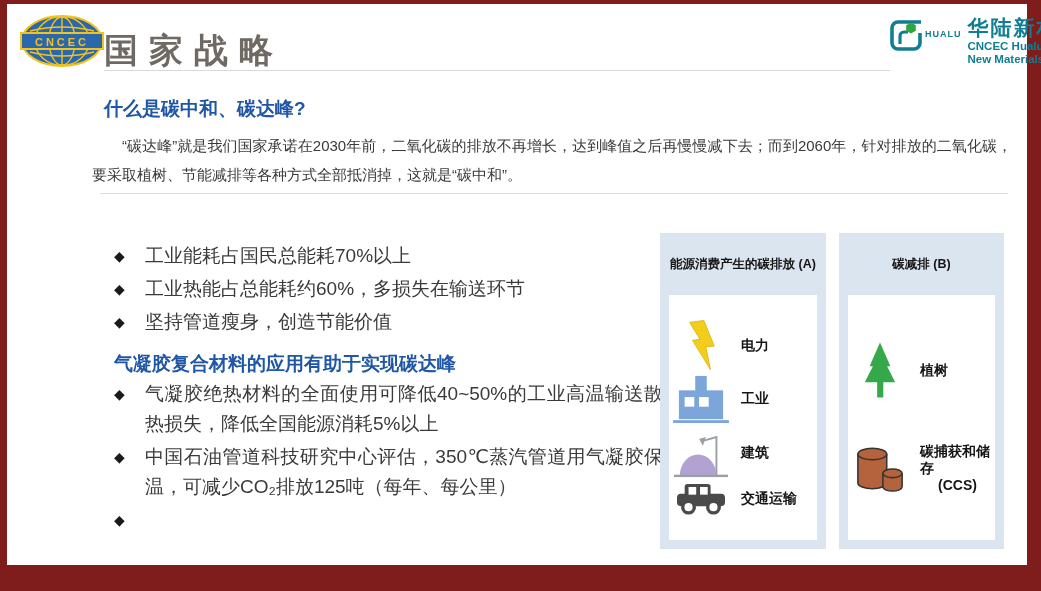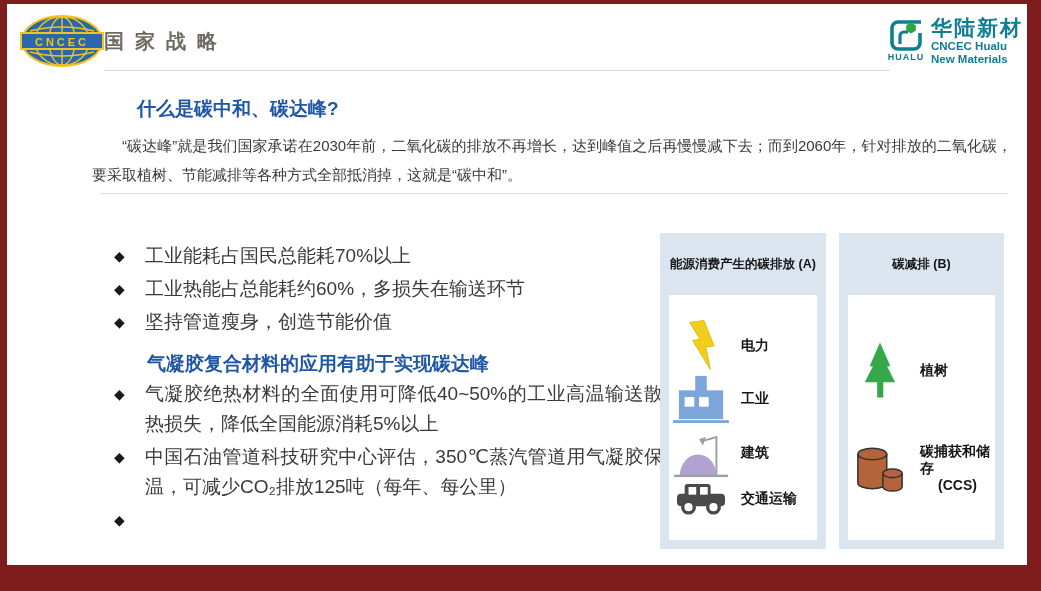--- a/index.html
+++ b/index.html
@@ -3,32 +3,32 @@
 <meta charset="utf-8">
 <style>
   * { margin:0; padding:0; box-sizing:border-box; }
   html,body { background:#fff; }
   body { font-family:"Liberation Sans","DejaVu Sans",sans-serif; }
   .stage { position:relative; width:1041px; height:591px; background:#7f1d1d; overflow:hidden; }
   .slide { position:absolute; left:7px; top:4px; width:1020px; height:561px; background:#ffffff; }
 
   
   .cncec-logo { position:absolute; left:13px; top:10px; }
-  .page-title { position:absolute; left:97px; top:24px; font-size:20px; font-weight:bold;
+  .page-title { position:absolute; left:97px; top:24px; font-size:34px; font-weight:bold;
                 color:#6f6963; letter-spacing:11px; white-space:nowrap; }
   .title-divider { position:absolute; left:97px; top:66px; width:786px; height:1px; background:#d9d9d9; }
   .hualu-logo { position:absolute; left:880px; top:12px; display:flex; align-items:flex-start; gap:6px; }
-  .hualu-mark-col { display:flex; flex-direction:column; align-items:center; }
+  .hualu-mark-col { display:flex; flex-direction:row; align-items:center; }
   .hualu-mark-text { font-size:9px; font-weight:bold; color:#0f7e92; letter-spacing:1px; margin-top:-2px; }
   .hualu-text-col { display:flex; flex-direction:column; }
   .hualu-cn { font-size:21px; font-weight:bold; color:#0f7e92; letter-spacing:2px; line-height:24px; white-space:nowrap; }
   .hualu-en { font-size:11.5px; font-weight:600; color:#0f7e92; line-height:13px; white-space:nowrap; }
 
   
-  .heading { position:absolute; font-size:19px; font-weight:bold; color:#1f56a5; white-space:nowrap;margin-left:33px; }
+  .heading { position:absolute; font-size:19px; font-weight:bold; color:#1f56a5; white-space:nowrap; }
   .h-intro { left:97px; top:92px; }
   .intro-paragraph { position:absolute; left:85px; top:127px; width:920px; font-size:15px;
                      color:#3a3a3a; line-height:29px; text-indent:2em; text-align:justify; }
   .intro-divider { position:absolute; left:93px; top:189px; width:908px; height:1px; background:#dcdcdc; }
 
   
   .h-s1 { left:107px; top:205px; }
   .h-s2 { left:107px; top:347px; }
   .bullet-list { position:absolute; list-style:none; }
   .list-s1 { left:107px; top:237px; width:560px; }

